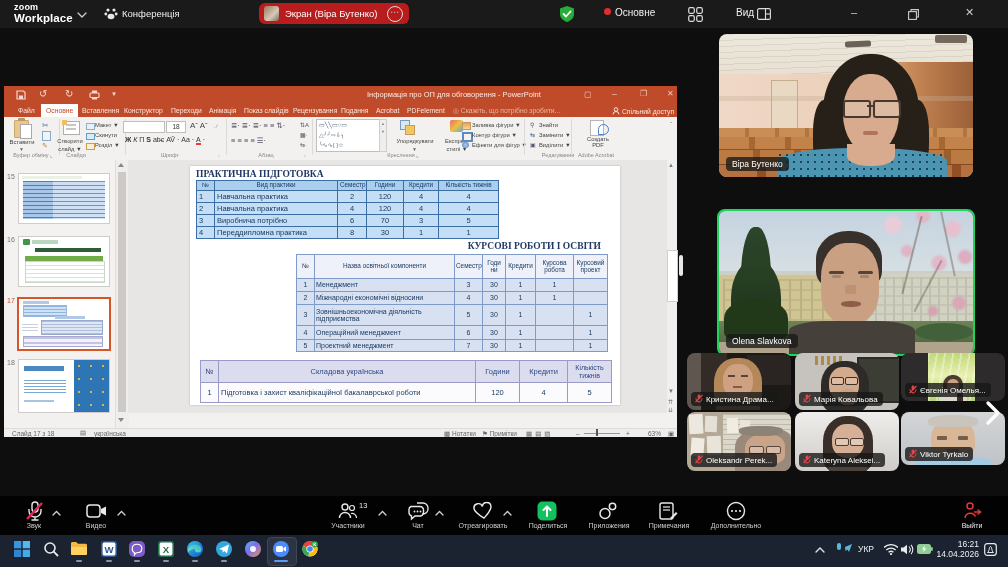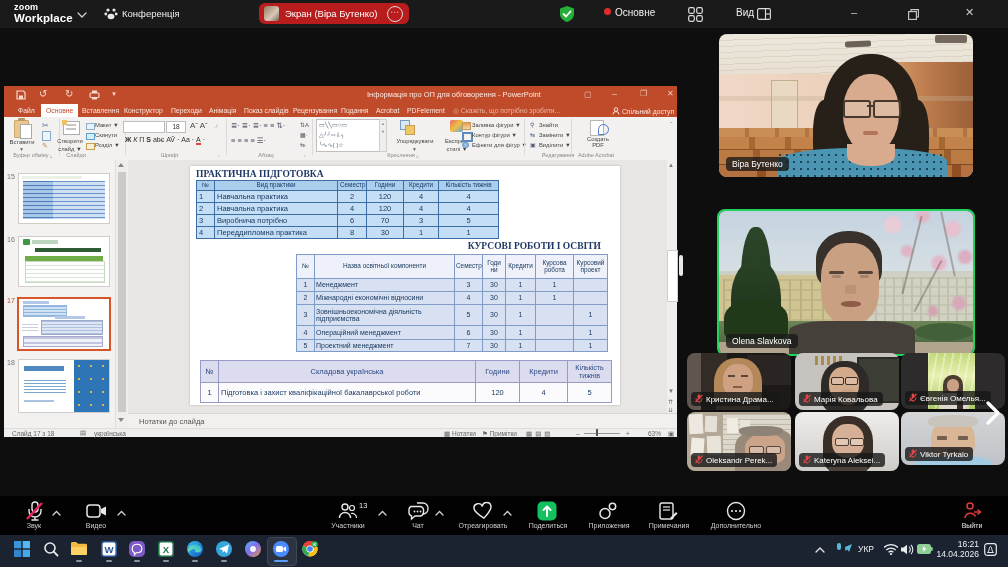--- a/index.html
+++ b/index.html
@@ -420,23 +420,20 @@
         </table>
   </div>
     </div>
   <div id="wscroll">
     <div class="abs" style="left:1px;top:2px;font-size:6px;color:#777;">▲</div>
     <div class="abs" style="left:0px;top:90px;width:9px;height:50px;background:#fff;border:1px solid #d0cecb;"></div>
     <div class="abs" style="left:1px;top:228px;font-size:6px;color:#777;">▼</div>
     <div class="abs" style="left:1px;top:238px;font-size:6px;color:#777;">⇈</div>
     <div class="abs" style="left:1px;top:246px;font-size:6px;color:#777;">⇊</div>
   </div>
-  <div id="notes">
-      <span style="position:absolute;left:11px;top:3px;">Нотатки до слайда</span>
-    </div>
   <div id="pstatus">
     <span style="position:absolute;left:8px;top:1px;">Слайд 17 з 18</span>
     <span style="position:absolute;left:76px;top:0px;font-size:6.5px;">▤</span>
     <span style="position:absolute;left:90px;top:1px;">українська</span>
     <span style="position:absolute;left:440px;top:1px;">▩ Нотатки</span>
     <span style="position:absolute;left:478px;top:1px;">⚑ Примітки</span>
     <span style="position:absolute;left:522px;top:1px;letter-spacing:3px;">▦▤▨</span>
     <span style="position:absolute;left:572px;top:1px;">–</span>
     <span style="position:absolute;left:580px;top:3.5px;width:36px;height:1px;background:#999;"></span>
     <span style="position:absolute;left:592px;top:0px;width:2px;height:7px;background:#555;"></span>
@@ -547,21 +544,21 @@
   <div class="abs" style="left:34px;top:14px;width:30px;height:34px;background:#d3ab8c;border-radius:45%;"></div>
   <div class="abs" style="left:36px;top:24px;width:11px;height:6px;border:1px solid #3a3028;border-radius:2px;background:rgba(255,255,255,.2);"></div>
   <div class="abs" style="left:50px;top:24px;width:11px;height:6px;border:1px solid #3a3028;border-radius:2px;background:rgba(255,255,255,.2);"></div>
   <div class="abs" style="left:44px;top:36px;width:18px;height:16px;background:#c9a184;border-radius:40%;"></div>
   <div class="nlabel2"><svg width="8" height="9" viewBox="0 0 8 9" style="margin-right:3px;vertical-align:-1px;">
         <rect x="2.6" y="0.5" width="2.8" height="4.5" rx="1.4" fill="#e04545"></rect>
         <path d="M1 4 v.8 a3 3 0 0 0 6 0 V4 M4 7.6 v1.2" stroke="#e04545" stroke-width=".9" fill="none"></path>
         <line x1="0.5" y1="8" x2="7.5" y2="1" stroke="#e04545" stroke-width="1.1"></line>
       </svg>Марія Ковальова</div>
 </div>
-<div class="tile" style="left:901px;top:353px;width:104px;height:56px;background:#2d2b2b;">
+<div class="tile" style="left:901px;top:353px;width:104px;height:48px;background:#2d2b2b;">
   <div class="abs" style="left:27px;top:0;width:47px;height:57px;background:linear-gradient(180deg,#c2d87a,#e8f0b0 40%,#a8c860);"></div>
   <div class="abs" style="left:27px;top:0;width:47px;height:57px;background:repeating-linear-gradient(100deg,rgba(255,255,255,.35) 0 2px,transparent 2px 8px);filter:blur(.6px);"></div>
   <div class="abs" style="left:42px;top:22px;width:20px;height:22px;background:#4a3c30;border-radius:45% 45% 30% 30%;"></div>
   <div class="abs" style="left:46px;top:26px;width:12px;height:13px;background:#caa184;border-radius:45%;"></div>
   <div class="abs" style="left:38px;top:40px;width:28px;height:17px;background:#ddd8ce;border-radius:30% 30% 0 0;"></div>
   <div class="abs" style="left:56px;top:38px;width:6px;height:19px;background:#3a2e24;"></div>
   <div class="nlabel2"><svg width="8" height="9" viewBox="0 0 8 9" style="margin-right:3px;vertical-align:-1px;">
         <rect x="2.6" y="0.5" width="2.8" height="4.5" rx="1.4" fill="#e04545"></rect>
         <path d="M1 4 v.8 a3 3 0 0 0 6 0 V4 M4 7.6 v1.2" stroke="#e04545" stroke-width=".9" fill="none"></path>
         <line x1="0.5" y1="8" x2="7.5" y2="1" stroke="#e04545" stroke-width="1.1"></line>

